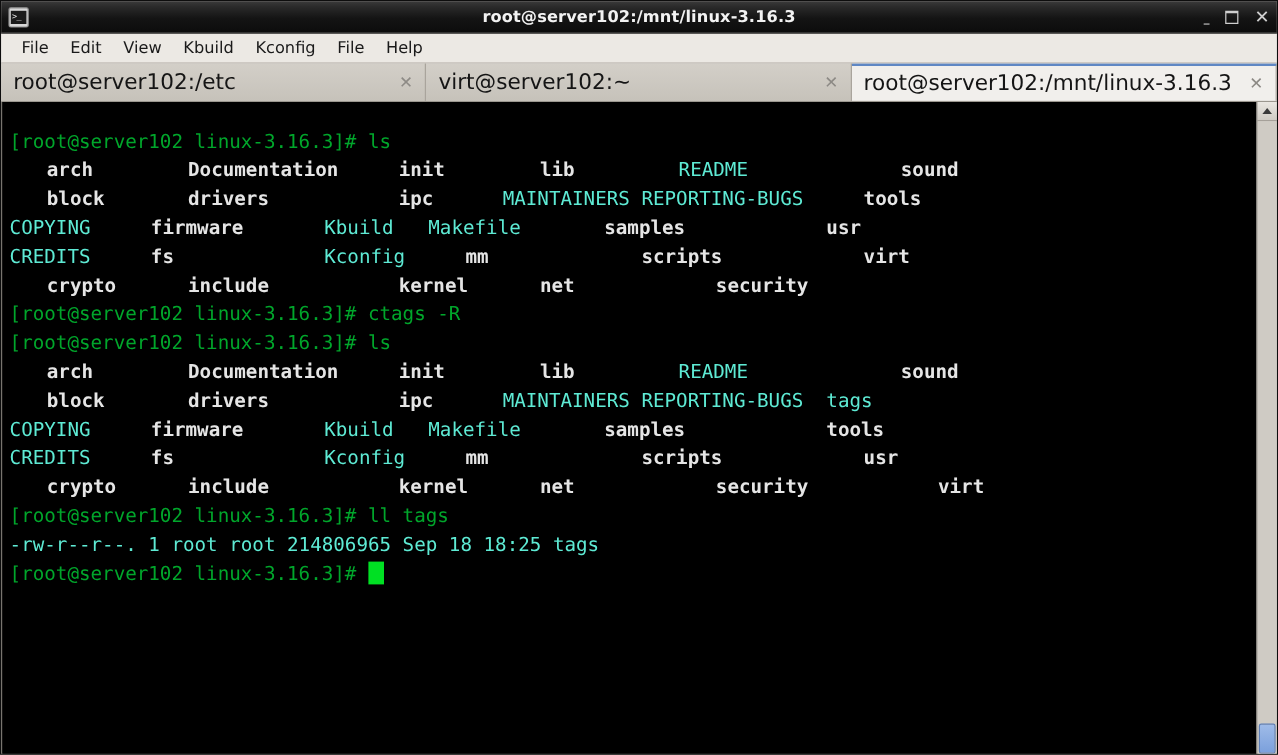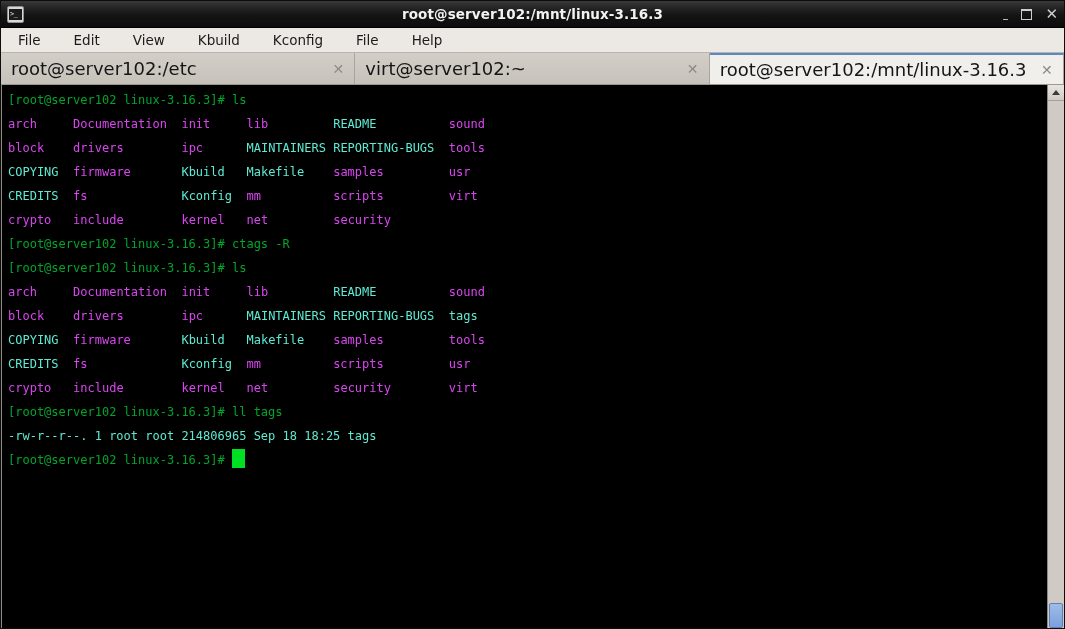--- a/index.html
+++ b/index.html
@@ -72,21 +72,20 @@
   }
   .wc.close { font-size:15px; }
 
   
   .menubar {
     height:25px; flex:0 0 25px;
     background:#ece9e4;
     border-bottom:1px solid #b9b5ae;
     display:flex; align-items:center;
     padding-left:8px;
-    gap:15px;
   }
   .menu-item {
     font-size:13.5px; color:#1a1a1a;
     padding:2px 9px;
     font-family:"DejaVu Sans", sans-serif;
     cursor:default;
   }
 
   
   .tabbar {
@@ -128,33 +127,33 @@
   .term-area {
     flex:1 1 auto;
     display:flex;
     background:#000;
     min-height:0;
     border-left:1px solid #8e8a83;
   }
   .terminal {
     flex:1 1 auto;
     background:#000;
-    padding:3px 0 0 6px;
+    padding:21px 0 0 6px;
     font-family:"DejaVu Sans Mono", monospace;
-    font-size:12px;
+    font-size:16px;
     line-height:24px;
     overflow:hidden;
     white-space:pre;
     letter-spacing:0px;
   }
   .line { height:24px; white-space:pre; }
   .prompt  { color:#00a62b; }
   .cmd     { color:#00a62b; }
   .file    { color:#5eead4; }
-  .dir     { color:#d946ef; font-weight:normal; }
+  .dir     { color:#e5e5e5; font-weight:bold;margin-left:31px; }
   .cursor {
     display:inline-block;
     width:13px; height:19px;
     background:#00e023;
     vertical-align:-4px;
   }
 
   
   .scrollbar {
     flex:0 0 17px;

